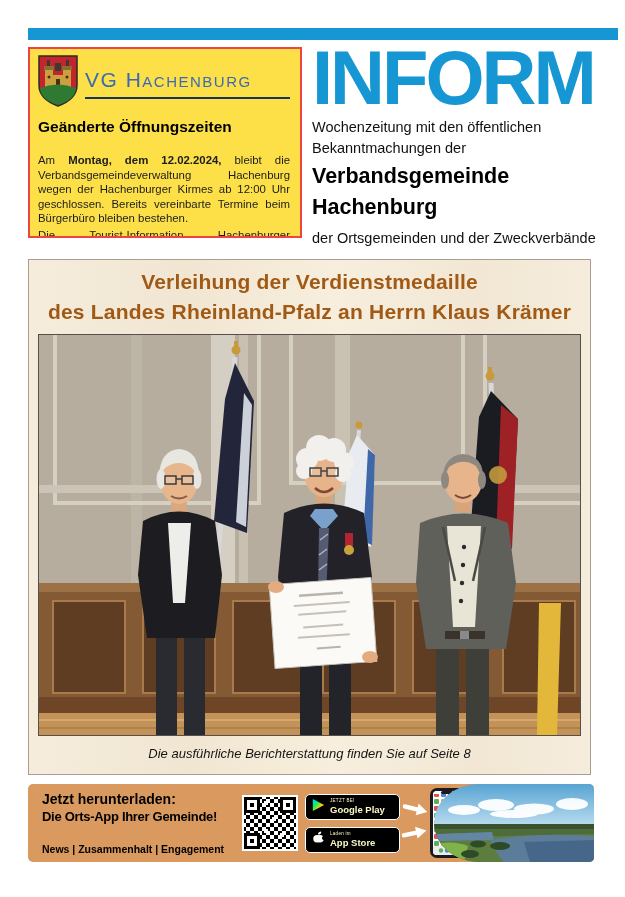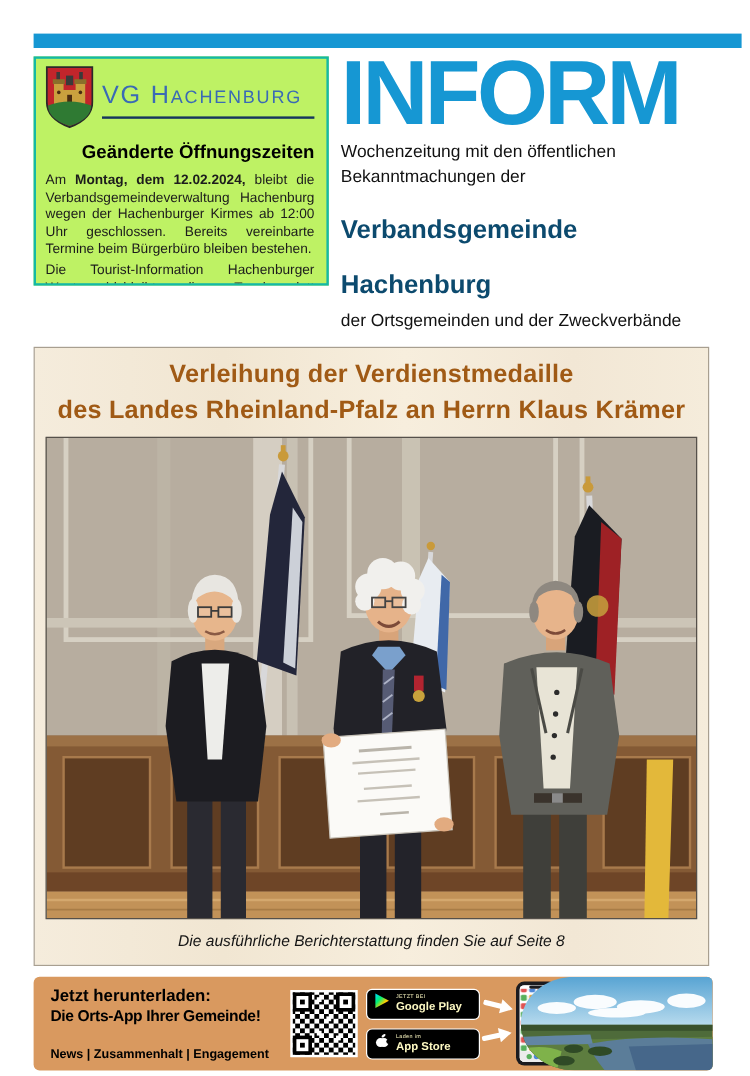--- a/index.html
+++ b/index.html
@@ -4,32 +4,32 @@
 <style>
   html,body{margin:0;padding:0;background:#ffffff;}
   body{width:625px;height:897px;font-family:"Liberation Sans",sans-serif;overflow:hidden;}
   .content{padding:28px 0 0 28px;width:590px;}
 
   
   .topbar{width:590px;height:12px;background:#1697d3;}
 
   
   .masthead{display:flex;margin-top:7px;width:590px;}
-  .notice-box{box-sizing:border-box;width:246px;height:191px;border:2px solid #14b8a6;background:#bef264;padding:6px 10px 6px 8px;overflow:hidden;}
+  .notice-box{box-sizing:border-box;width:274px;height:191px;border:2px solid #ef4444;background:#fde047;padding:6px 10px 6px 8px;overflow:hidden;}
   .logo-row{display:flex;align-items:center;gap:7px;}
   .crest{flex:0 0 auto;}
   .wordmark{flex:1;font-variant:small-caps;font-size:21px;letter-spacing:1.5px;color:#3a6ab5;font-weight:400;border-bottom:2px solid #16355e;padding-bottom:5px;white-space:nowrap;}
-  .notice-head{margin:7px 0 6px;text-align:right;font-size:15.5px;font-weight:700;color:#000;}
+  .notice-head{margin:7px 0 17px;text-align:left;font-size:15.5px;font-weight:700;color:#000;}
   .notice-p{margin:2px 0 0;font-size:11.4px;line-height:1.28;color:#1c1c1c;text-align:justify;}
 
   .mast-right{flex:1;margin-left:10px;}
   .inform{font-size:76px;font-weight:900;letter-spacing:-3px;line-height:0.82;color:#1697d3;height:64px;overflow:hidden;}
   .tagline{font-size:14.5px;color:#111;line-height:1.42;}
   .tagline.first{margin-top:6px;}
-  .orgname{font-size:21.5px;font-weight:700;color:#0c4a6e;line-height:1.22;margin-top:20px;}
+  .orgname{font-size:21.5px;font-weight:700;color:#000000;line-height:1.22;margin-top:5px;}
   .tagline.last{margin-top:7px;}
 
   
   .datebar{margin-top:9px;width:590px;height:19px;background:#1697d3;color:#fff;font-size:10.5px;display:flex;align-items:center;justify-content:space-between;box-sizing:border-box;padding:0 9px;}
 
   
   .article{box-sizing:border-box;margin-top:11px;width:563px;border:1px solid #a89f90;background:linear-gradient(90deg,#f5ecdc 0%,#f1e6d2 28%,#f7eedd 55%,#f2e7d5 80%,#f5ecdb 100%);padding:7px 0 13px;}
   .headline{margin:0;text-align:center;font-size:21px;font-weight:700;color:#a05a15;line-height:30px;letter-spacing:.2px;}
   .photo{width:541px;height:400px;margin:7px auto 0;border:1px solid #55504a;background:#b7ad9f;}
   .photo svg{display:block;}

